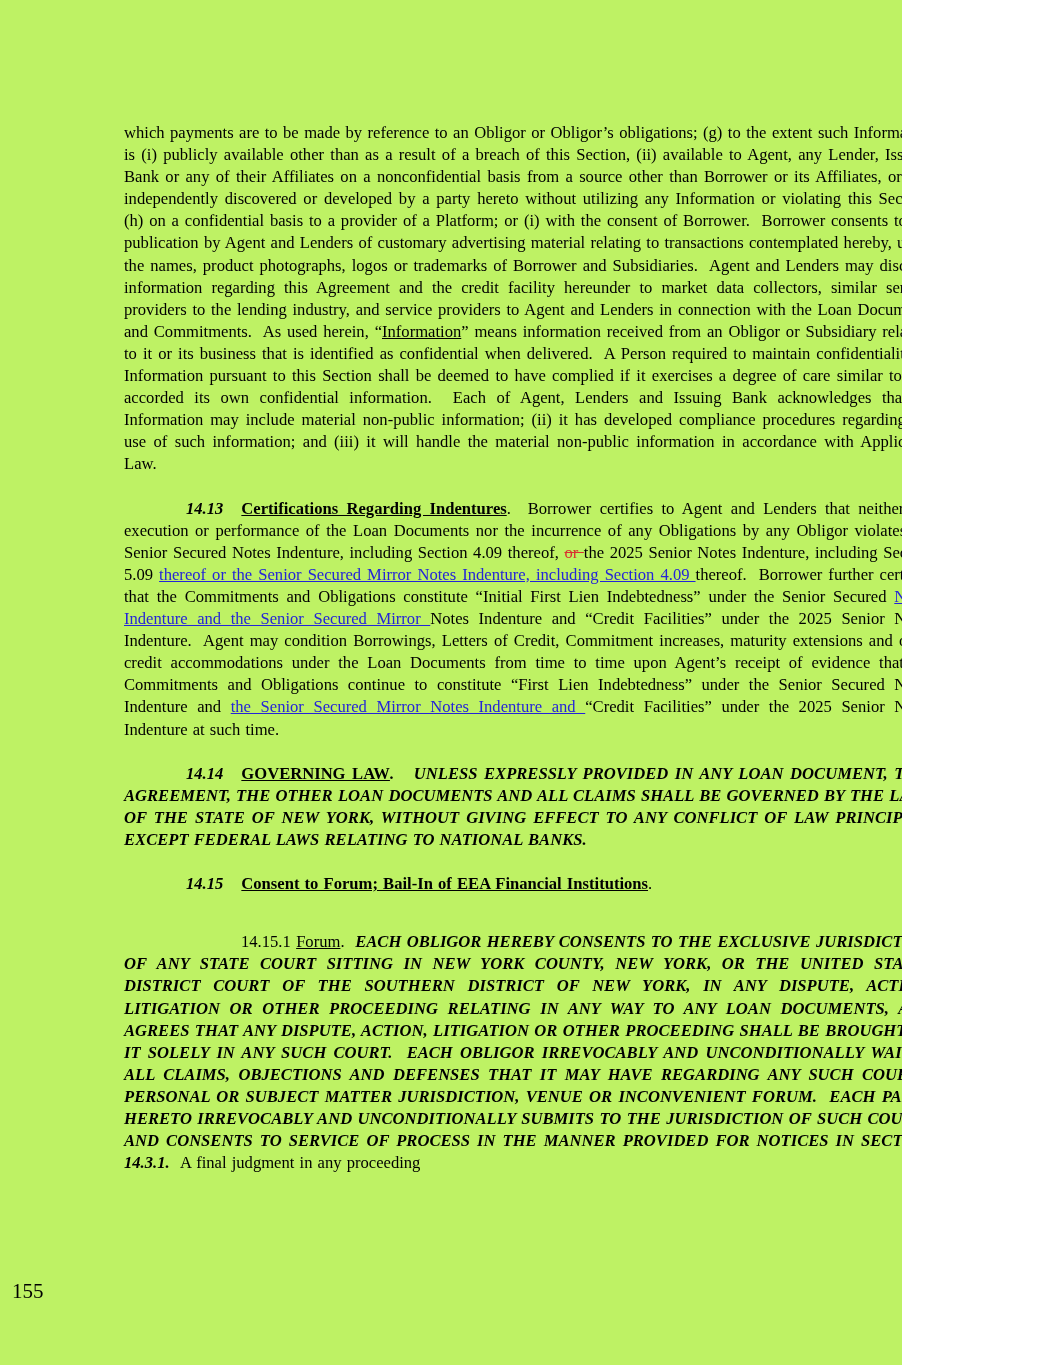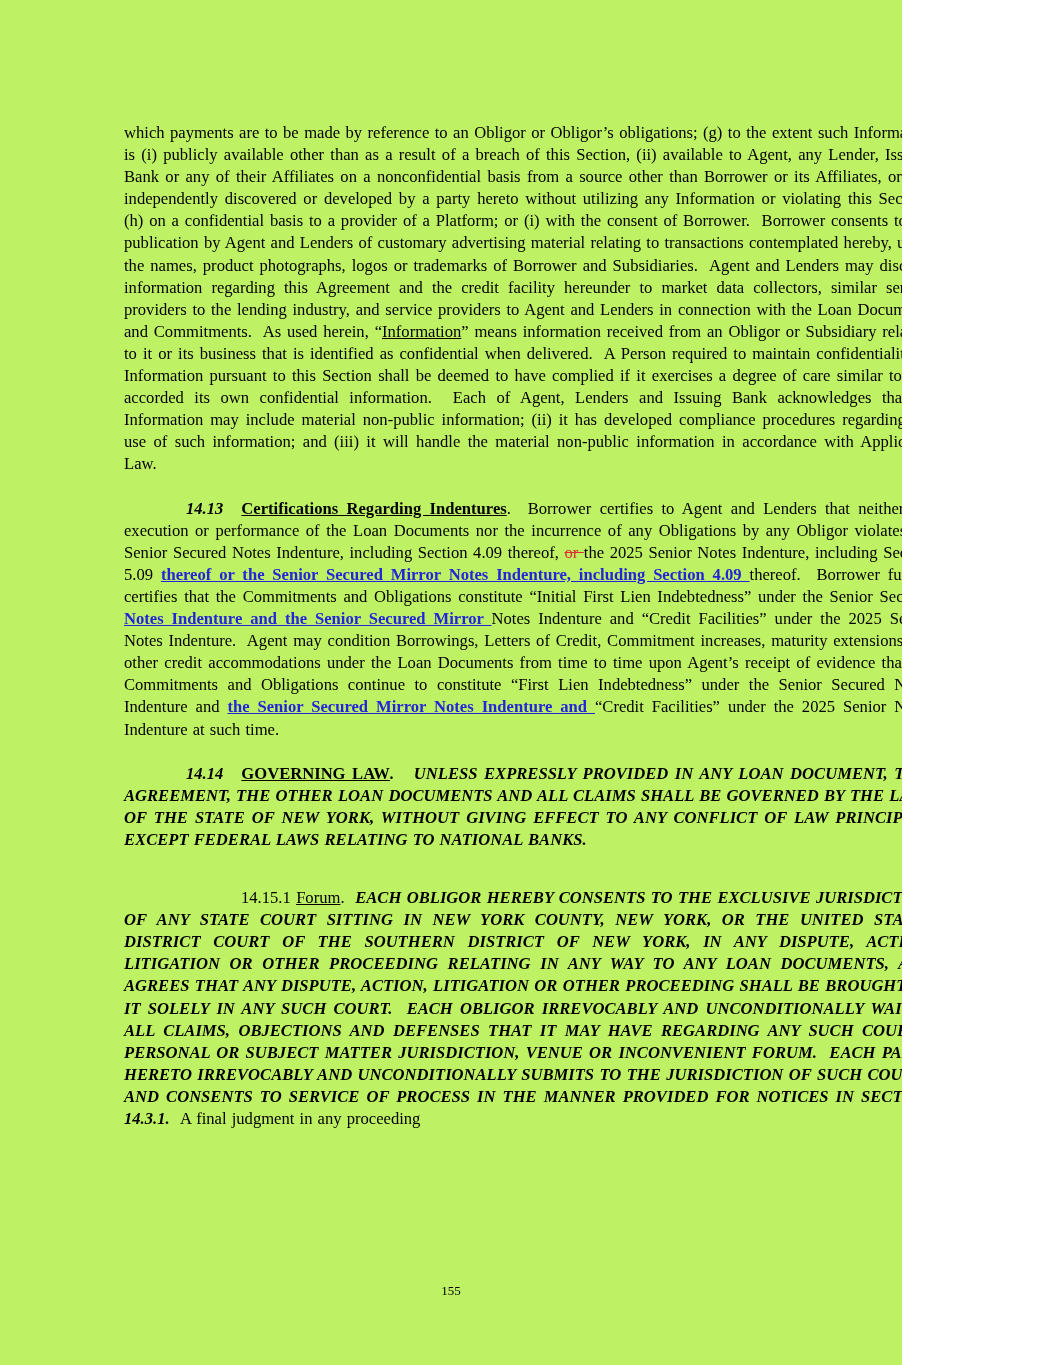--- a/index.html
+++ b/index.html
@@ -30,37 +30,37 @@
     text-align: justify;
     margin-bottom: 22.1px;
     word-spacing: 1px;
   }
   .para:last-child { margin-bottom: 0; }
   .indent-half { text-indent: 62px; }
   .indent-one  { text-indent: 117px; margin-top: 36px; }
   .run-b  { font-weight: bold; font-style: italic; }
   .run-bu { font-weight: bold; text-decoration: underline; font-family: Liberation Serif, serif; }
   .run-u  { text-decoration: underline; }
-  .run-ins { color: var(--ins, #2424D8); text-decoration: underline; font-weight: bold; }
+  .run-ins { color: var(--ins, #2424D8); text-decoration: underline; }
   .run-del { color: var(--del, #D93030); text-decoration: line-through; }
   .run-tab { display: inline-block; width: 18px; }
   .footer {
     position: absolute;
     top: 1280px;
-    left: 0;
+    left: 12px;
     width: 100%;
-    text-align: center;
-    font-size: 13px;
+    font-size: 21px;
     line-height: 22.1px;
   }
 </style>
 </head>
 <body>
 
 <div class="page">
   <div class="content">
     <p class="para"><span class="run">which payments are to be made by reference to an Obligor or Obligor’s obligations; (g) to the extent such Information is (i) publicly available other than as a result of a breach of this Section, (ii) available to Agent, any Lender, Issuing Bank or any of their Affiliates on a nonconfidential basis from a source other than Borrower or its Affiliates, or (iii) independently discovered or developed by a party hereto without utilizing any Information or violating this Section; (h) on a confidential basis to a provider of a Platform; or (i) with the consent of Borrower.&nbsp; Borrower consents to the publication by Agent and Lenders of customary advertising material relating to transactions contemplated hereby, using the names, product photographs, logos or trademarks of Borrower and Subsidiaries.&nbsp; Agent and Lenders may disclose information regarding this Agreement and the credit facility hereunder to market data collectors, similar service providers to the lending industry, and service providers to Agent and Lenders in connection with the Loan Documents and Commitments.&nbsp; As used herein, “</span><span class="run run-u">Information</span><span class="run">” means information received from an Obligor or Subsidiary relating to it or its business that is identified as confidential when delivered.&nbsp; A Person required to maintain confidentiality of Information pursuant to this Section shall be deemed to have complied if it exercises a degree of care similar to that accorded its own confidential information.&nbsp; Each of Agent, Lenders and Issuing Bank acknowledges that (i) Information may include material non-public information; (ii) it has developed compliance procedures regarding the use of such information; and (iii) it will handle the material non-public information in accordance with Applicable Law.</span></p>
     <p class="para indent-half"><span class="run run-b">14.13</span><span class="run run-tab"></span><span class="run run-bu">Certifications Regarding Indentures</span><span class="run">.&nbsp; Borrower certifies to Agent and Lenders that neither the execution or performance of the Loan Documents nor the incurrence of any Obligations by any Obligor violates the Senior Secured Notes Indenture, including Section 4.09 thereof, </span><span class="run run-del">or&nbsp;</span><span class="run">the 2025 Senior Notes Indenture, including Section 5.09 </span><span class="run run-ins">thereof or the Senior Secured Mirror Notes Indenture, including Section 4.09 </span><span class="run">thereof.&nbsp; Borrower further certifies that the Commitments and Obligations constitute “Initial First Lien Indebtedness” under the Senior Secured </span><span class="run run-ins">Notes Indenture and the Senior Secured Mirror </span><span class="run">Notes Indenture and “Credit Facilities” under the 2025 Senior Notes Indenture.&nbsp; Agent may condition Borrowings, Letters of Credit, Commitment increases, maturity extensions and other credit accommodations under the Loan Documents from time to time upon Agent’s receipt of evidence that the Commitments and Obligations continue to constitute “First Lien Indebtedness” under the Senior Secured Notes Indenture and </span><span class="run run-ins">the Senior Secured Mirror Notes Indenture and </span><span class="run">“Credit Facilities” under the 2025 Senior Notes Indenture at such time.</span></p>
     <p class="para indent-half"><span class="run run-b">14.14</span><span class="run run-tab"></span><span class="run run-bu">GOVERNING LAW</span><span class="run run-b">.&nbsp;&nbsp; UNLESS EXPRESSLY PROVIDED IN ANY LOAN DOCUMENT, THIS AGREEMENT, THE OTHER LOAN DOCUMENTS AND ALL CLAIMS SHALL BE GOVERNED BY THE LAWS OF THE STATE OF NEW YORK, WITHOUT GIVING EFFECT TO ANY CONFLICT OF LAW PRINCIPLES EXCEPT FEDERAL LAWS RELATING TO NATIONAL BANKS.</span></p>
+    <p class="para indent-half"><span class="run run-b">14.15</span><span class="run run-tab"></span><span class="run run-bu">Consent to Forum; Bail-In of EEA Financial Institutions</span><span class="run">.</span></p>
     <p class="para indent-one"><span class="run">14.15.1 </span><span class="run run-u">Forum</span><span class="run">.&nbsp; </span><span class="run run-b">EACH OBLIGOR HEREBY CONSENTS TO THE EXCLUSIVE JURISDICTION OF ANY STATE COURT SITTING IN NEW YORK COUNTY, NEW YORK, OR THE UNITED STATES DISTRICT COURT OF THE SOUTHERN DISTRICT OF NEW YORK, IN ANY DISPUTE, ACTION, LITIGATION OR OTHER PROCEEDING RELATING IN ANY WAY TO ANY LOAN DOCUMENTS, AND AGREES THAT ANY DISPUTE, ACTION, LITIGATION OR OTHER PROCEEDING SHALL BE BROUGHT BY IT SOLELY IN ANY SUCH COURT.&nbsp; EACH OBLIGOR IRREVOCABLY AND UNCONDITIONALLY WAIVES ALL CLAIMS, OBJECTIONS AND DEFENSES THAT IT MAY HAVE REGARDING ANY SUCH COURT’S PERSONAL OR SUBJECT MATTER JURISDICTION, VENUE OR INCONVENIENT FORUM.&nbsp; EACH PARTY HERETO IRREVOCABLY AND UNCONDITIONALLY SUBMITS TO THE JURISDICTION OF SUCH COURTS AND CONSENTS TO SERVICE OF PROCESS IN THE MANNER PROVIDED FOR NOTICES IN SECTION 14.3.1.&nbsp; </span><span class="run">A final judgment in any proceeding</span></p>
   </div>
   <div class="footer">155</div>
 </div>
 
 </body></html>

